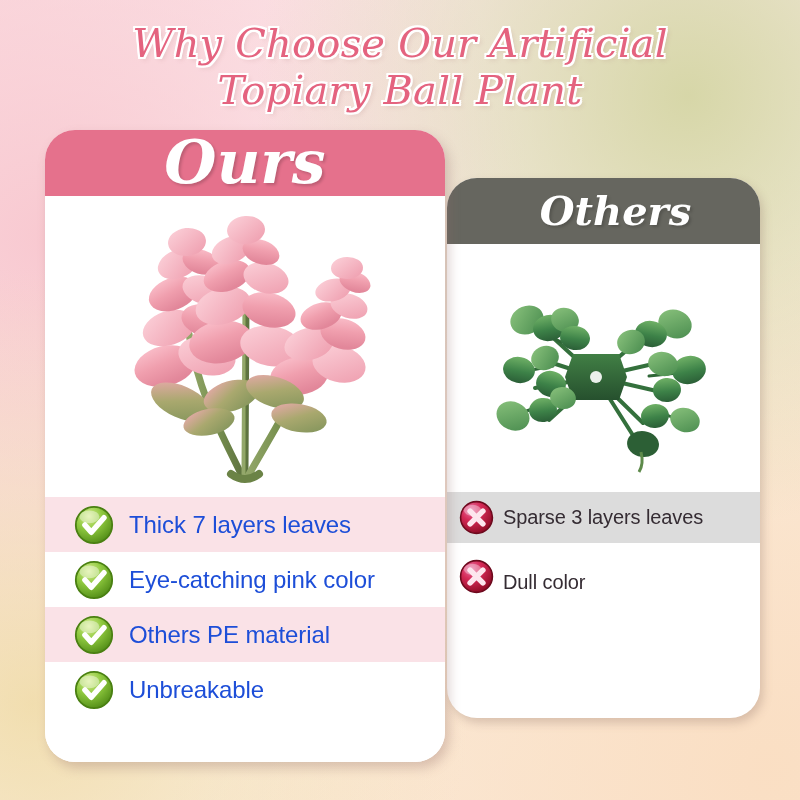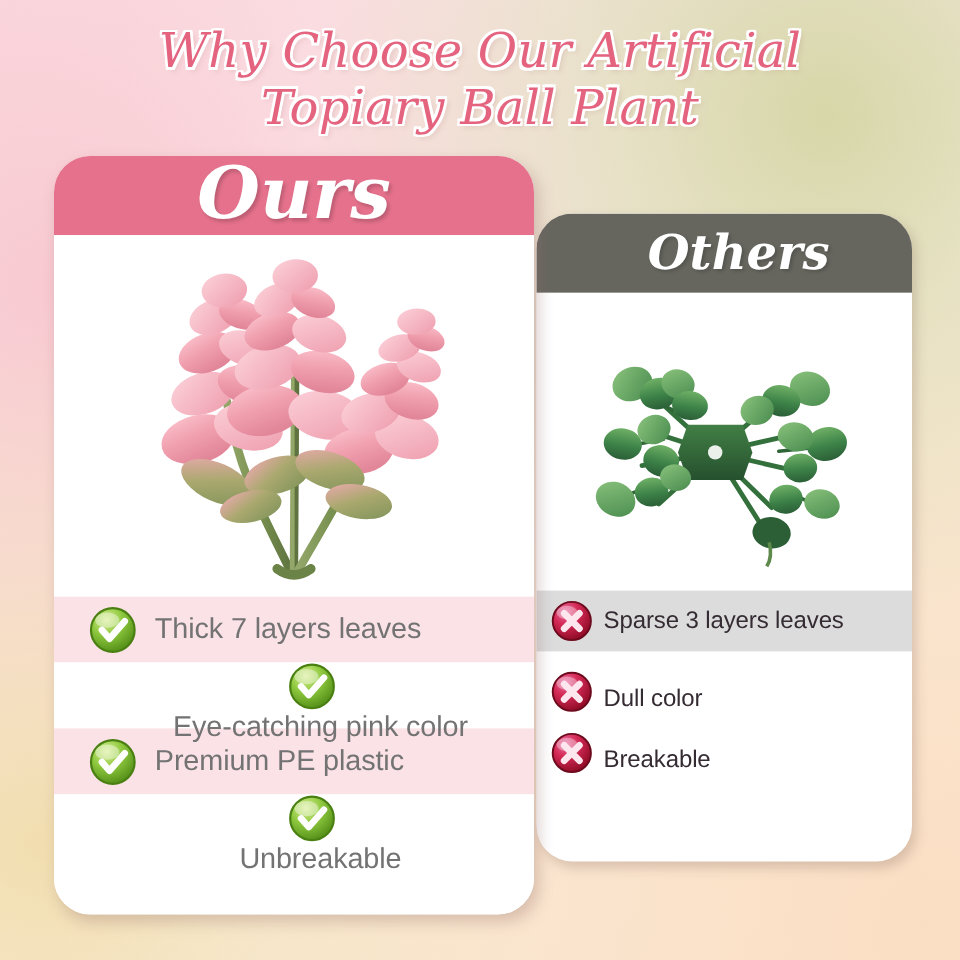--- a/index.html
+++ b/index.html
@@ -106,24 +106,24 @@
   .rows { width:100%; }
 
   .row {
     display:flex;
     align-items:center;
     width:100%;
   }
 
   #card-ours .row { height:55px; padding-left:29px; }
   #card-ours .row.alt  { background:#fae2e7; }
-  #card-ours .row.base { background:#ffffff;flex-direction:column; }
+  #card-ours .row.base { background:#ffffff; }
   #card-ours .row .label {
     font-size:24px;
-    color:#737373;
+    color:#1d4ed8;
     margin-left:15px;
     letter-spacing:-0.1px;
   }
 
   #card-others .row { height:51px; padding-left:12px; }
   #card-others .row.alt  { background:#dcdcdc; }
   #card-others .row.base { background:#ffffff;align-items:flex-end; }
   #card-others .row .label {
     font-size:20px;
     color:#352c33;
@@ -243,28 +243,20 @@
       <div class="row base">
         <svg class="badge" width="35" height="35" viewBox="0 0 44 44">
           <circle cx="22" cy="22" r="20" fill="url(#xg1)" stroke="#6d0a1e" stroke-width="2"></circle>
           <ellipse cx="17" cy="13" rx="11" ry="7" fill="#ffffff" opacity="0.35"></ellipse>
           <path d="M14 14 L30 30 M30 14 L14 30" stroke="#fde6ee" stroke-width="7" stroke-linecap="round"></path>
         </svg>
         <span class="label">Dull color</span>
       </div>
 
 
-      <div class="row base">
-        <svg class="badge" width="35" height="35" viewBox="0 0 44 44">
-          <circle cx="22" cy="22" r="20" fill="url(#xg1)" stroke="#6d0a1e" stroke-width="2"></circle>
-          <ellipse cx="17" cy="13" rx="11" ry="7" fill="#ffffff" opacity="0.35"></ellipse>
-          <path d="M14 14 L30 30 M30 14 L14 30" stroke="#fde6ee" stroke-width="7" stroke-linecap="round"></path>
-        </svg>
-        <span class="label">Breakable</span>
-      </div>
 
       <div class="filler"></div>
     </div>
   </section>
 
   <section class="card" id="card-ours">
 
     <div class="card-header">
       <span>Ours</span>
     </div>
@@ -371,21 +363,21 @@
         </svg>
         <span class="label">Eye-catching pink color</span>
       </div>
 
       <div class="row alt">
         <svg class="badge" width="40" height="40" viewBox="0 0 44 44">
           <circle cx="22" cy="22" r="20" fill="url(#cg1)" stroke="#4a8012" stroke-width="2"></circle>
           <ellipse cx="17" cy="13" rx="11" ry="7" fill="#ffffff" opacity="0.40"></ellipse>
           <path d="M12 22 L19 30 L33 14" stroke="#ffffff" stroke-width="6" fill="none" stroke-linecap="round" stroke-linejoin="round"></path>
         </svg>
-        <span class="label">Premium PE plastic</span>
+        <span class="label">Others PE material</span>
       </div>
 
       <div class="row base">
         <svg class="badge" width="40" height="40" viewBox="0 0 44 44">
           <circle cx="22" cy="22" r="20" fill="url(#cg1)" stroke="#4a8012" stroke-width="2"></circle>
           <ellipse cx="17" cy="13" rx="11" ry="7" fill="#ffffff" opacity="0.40"></ellipse>
           <path d="M12 22 L19 30 L33 14" stroke="#ffffff" stroke-width="6" fill="none" stroke-linecap="round" stroke-linejoin="round"></path>
         </svg>
         <span class="label">Unbreakable</span>
       </div>

